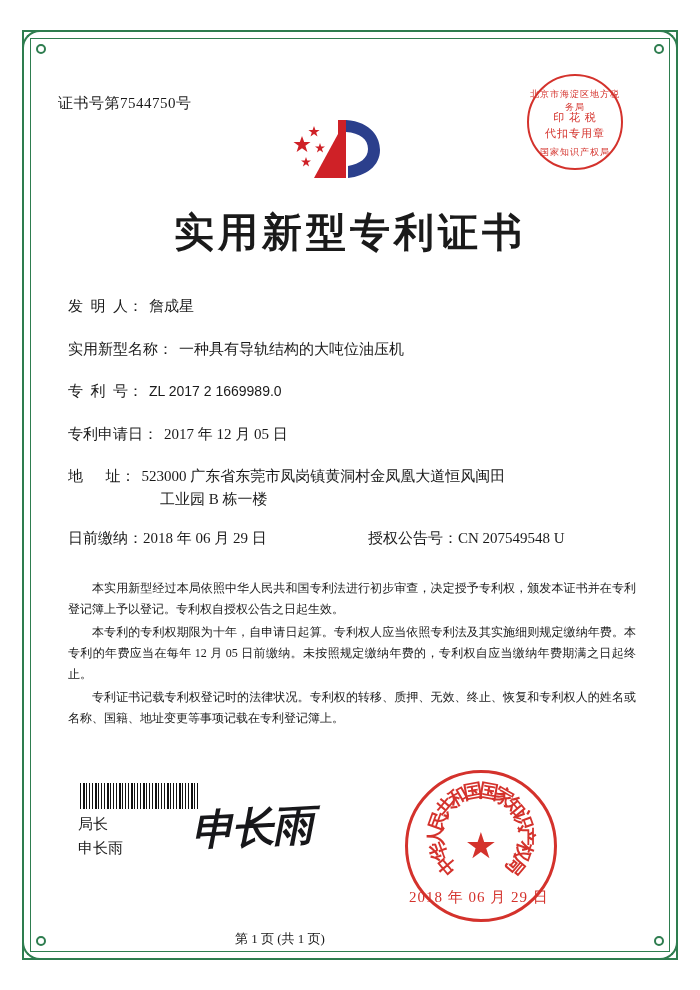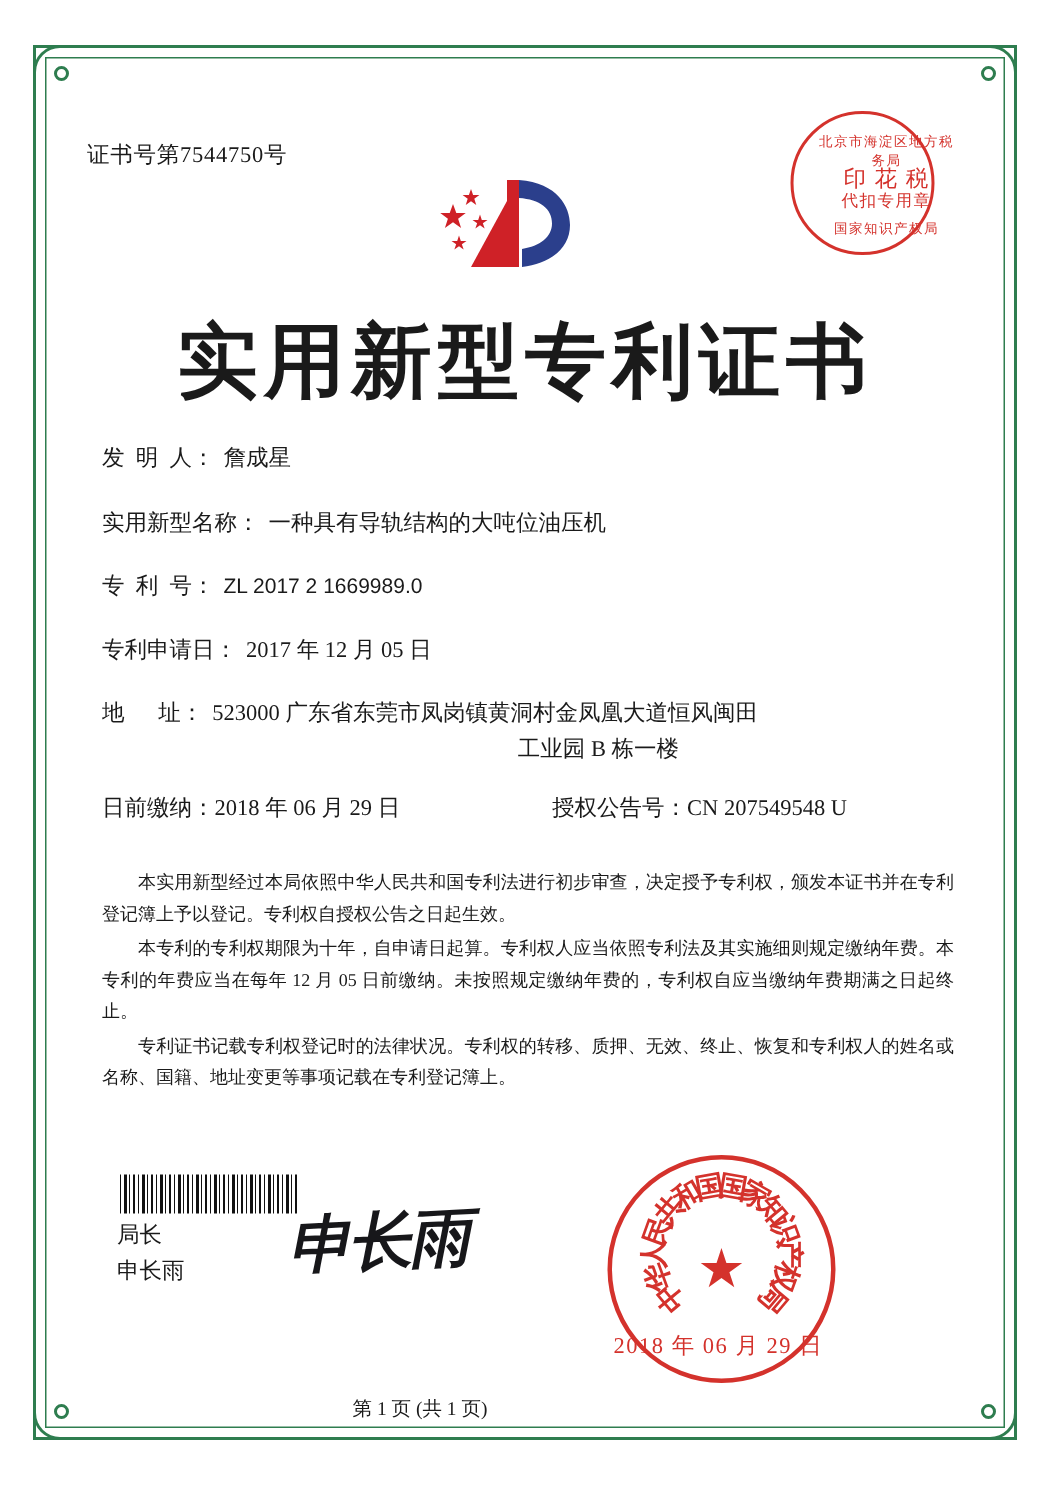--- a/index.html
+++ b/index.html
@@ -79,21 +79,21 @@
     width: 120px;
     height: 80px;
   }
 
   .title {
     position: absolute;
     left: 0;
     top: 205px;
     width: 700px;
     text-align: center;
-    font-size: 54px;
+    font-size: 40px;
     font-weight: bold;
     letter-spacing: 4px;
     font-family: "DejaVu Serif", "Liberation Serif", serif;
   }
 
   
   .seal-stamp {
     position: absolute;
     left: 527px;
     top: 74px;
@@ -103,24 +103,24 @@
     border-radius: 50%;
     color: #d4322c;
     box-sizing: border-box;
   }
   .seal-stamp .sl {
     position: absolute;
     width: 100%;
     text-align: center;
     font-size: 9px;
     letter-spacing: 1px;
-    left: 16px;
+    left: 0;
   }
   .seal-stamp .sl1 { top: 12px; }
-  .seal-stamp .sl2 { top: 34px; font-size: 15px; }
+  .seal-stamp .sl2 { top: 34px; font-size: 11px; }
   .seal-stamp .sl3 { top: 50px; font-size: 11px; }
   .seal-stamp .sl4 { top: 70px; font-size: 9px; }
 
   
   .fields {
     position: absolute;
     left: 68px;
     top: 295px;
     width: 570px;
     font-size: 15px;
@@ -139,21 +139,20 @@
     margin-left: 6px;
     flex: 1 1 auto;
   }
   .field-value.mono {
     font-family: Liberation Sans, sans-serif;
     font-size: 14px;
   }
   .addr-second {
     margin-left: 92px;
     margin-top: 2px;
-    text-align: center;
   }
   .two-col {
     display: flex;
     margin-bottom: 16px;
   }
   .two-col .col-left { width: 300px; }
   .two-col .col-right { flex: 1; }
 
   
   .body-text {

